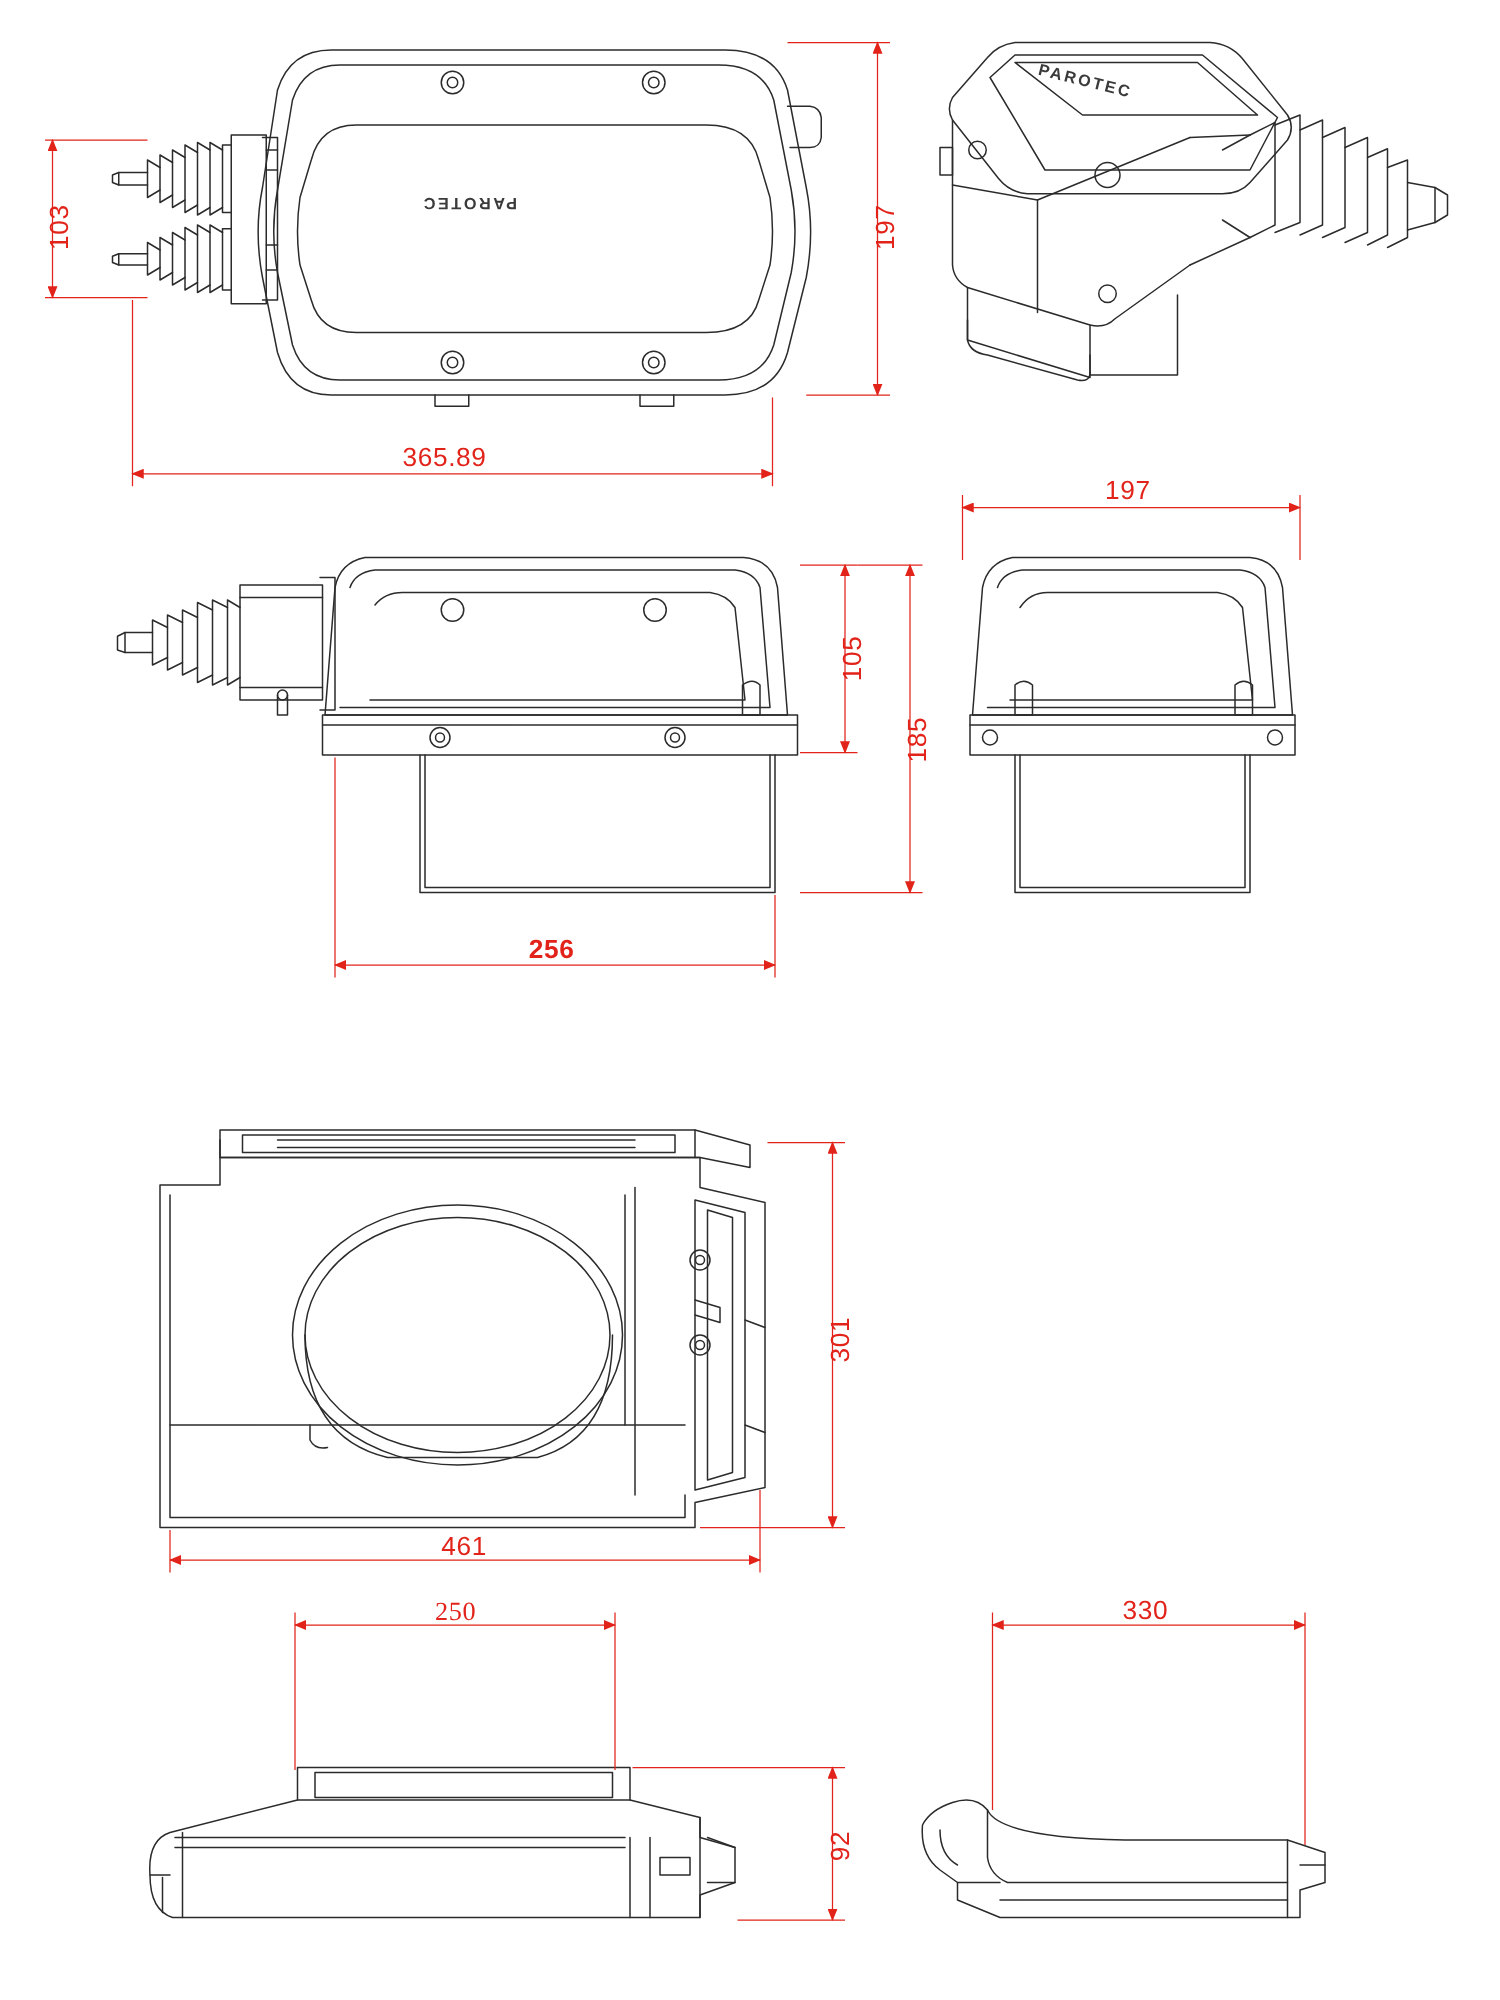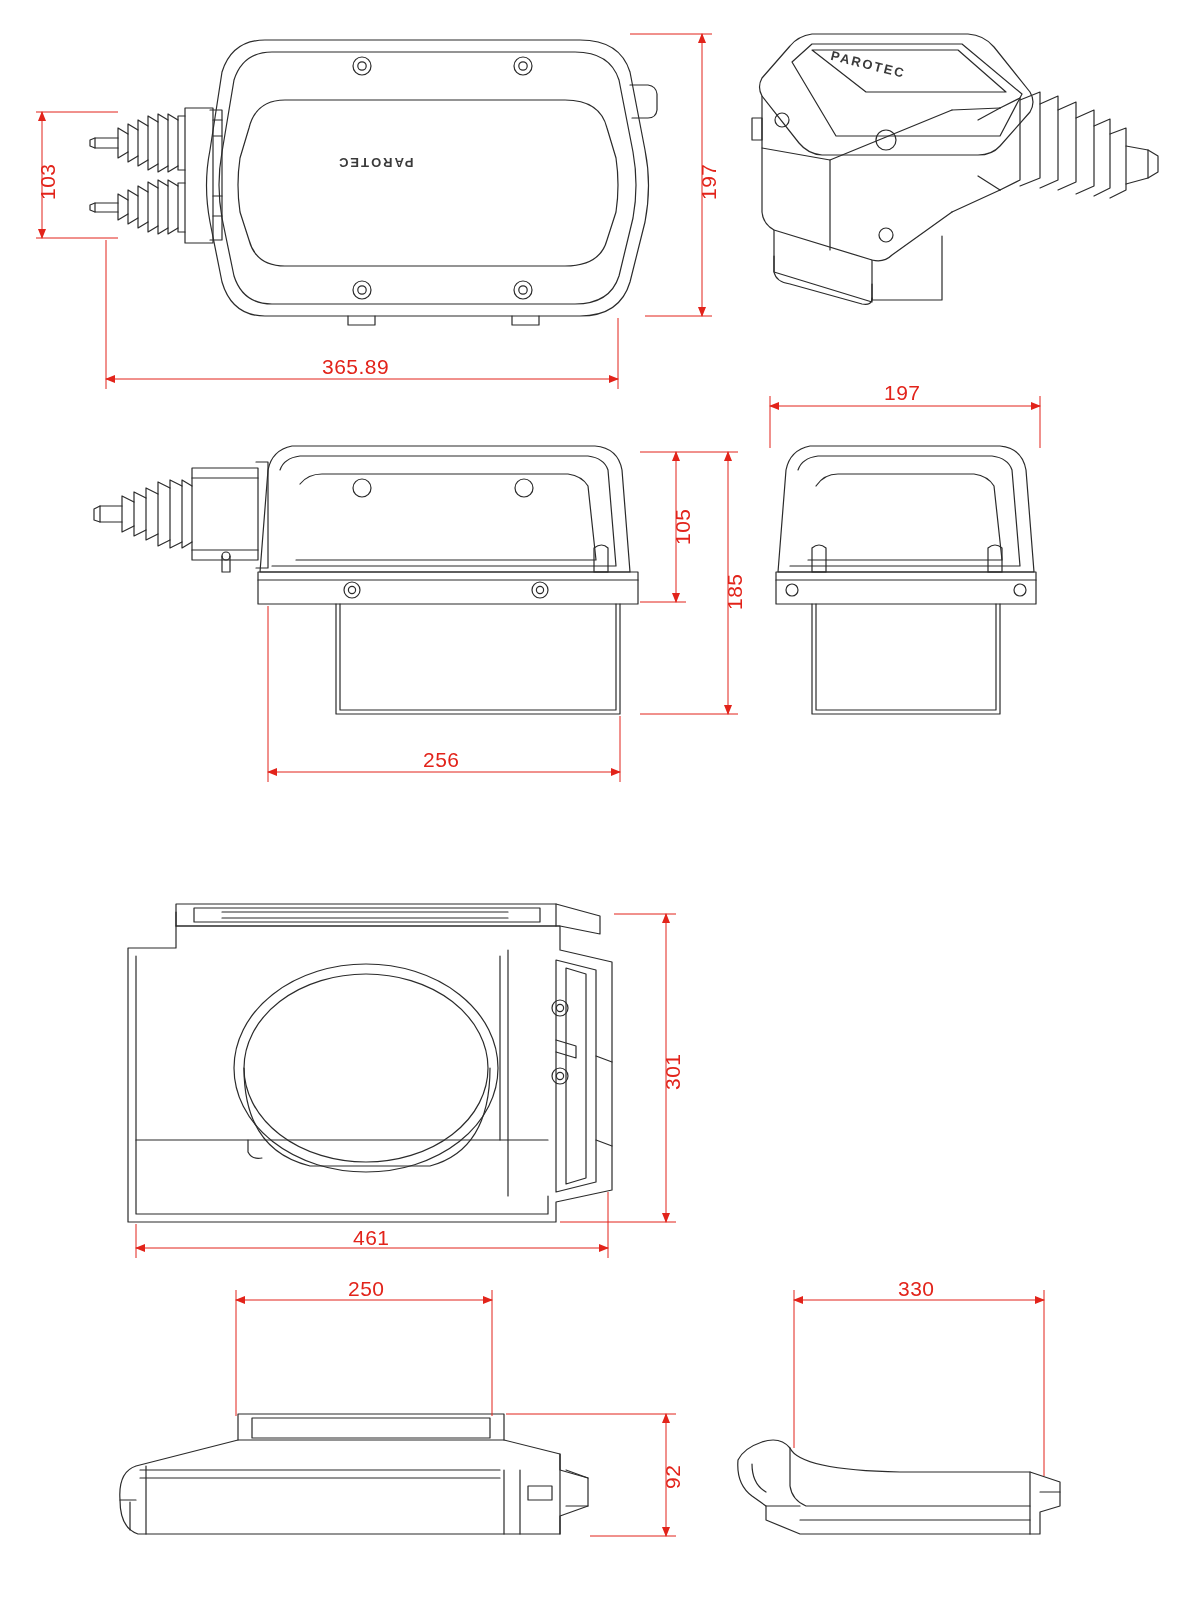--- a/index.html
+++ b/index.html
@@ -300,25 +300,25 @@
 <div class="dim-label vert" style="left:697px;top:200px;transform:rotate(-90deg);">197</div>
 
 <div class="dim-label" style="left:322px;top:355px;text-align:right;">365.89</div>
 
 <div class="dim-label" style="left:884px;top:381px;">197</div>
 
 <div class="dim-label vert" style="left:671px;top:545px;transform:rotate(-90deg);">105</div>
 
 <div class="dim-label vert" style="left:723px;top:610px;transform:rotate(-90deg);">185</div>
 
-<div class="dim-label" style="left:423px;top:748px;">256</div>
+<div class="dim-label" style="left:423px;top:748px;font-weight:bold;">256</div>
 
 <div class="dim-label vert" style="left:661px;top:1090px;transform:rotate(-90deg);">301</div>
 
 <div class="dim-label" style="left:353px;top:1226px;">461</div>
 
-<div class="dim-label" style="left:348px;top:1277px;">250</div>
+<div class="dim-label" style="left:348px;top:1277px;font-family:Liberation Serif, serif;">250</div>
 
 <div class="dim-label vert" style="left:661px;top:1489px;transform:rotate(-90deg);">92</div>
 
 <div class="dim-label" style="left:898px;top:1277px;">330</div>
 
 </div>
 
 </body></html>

